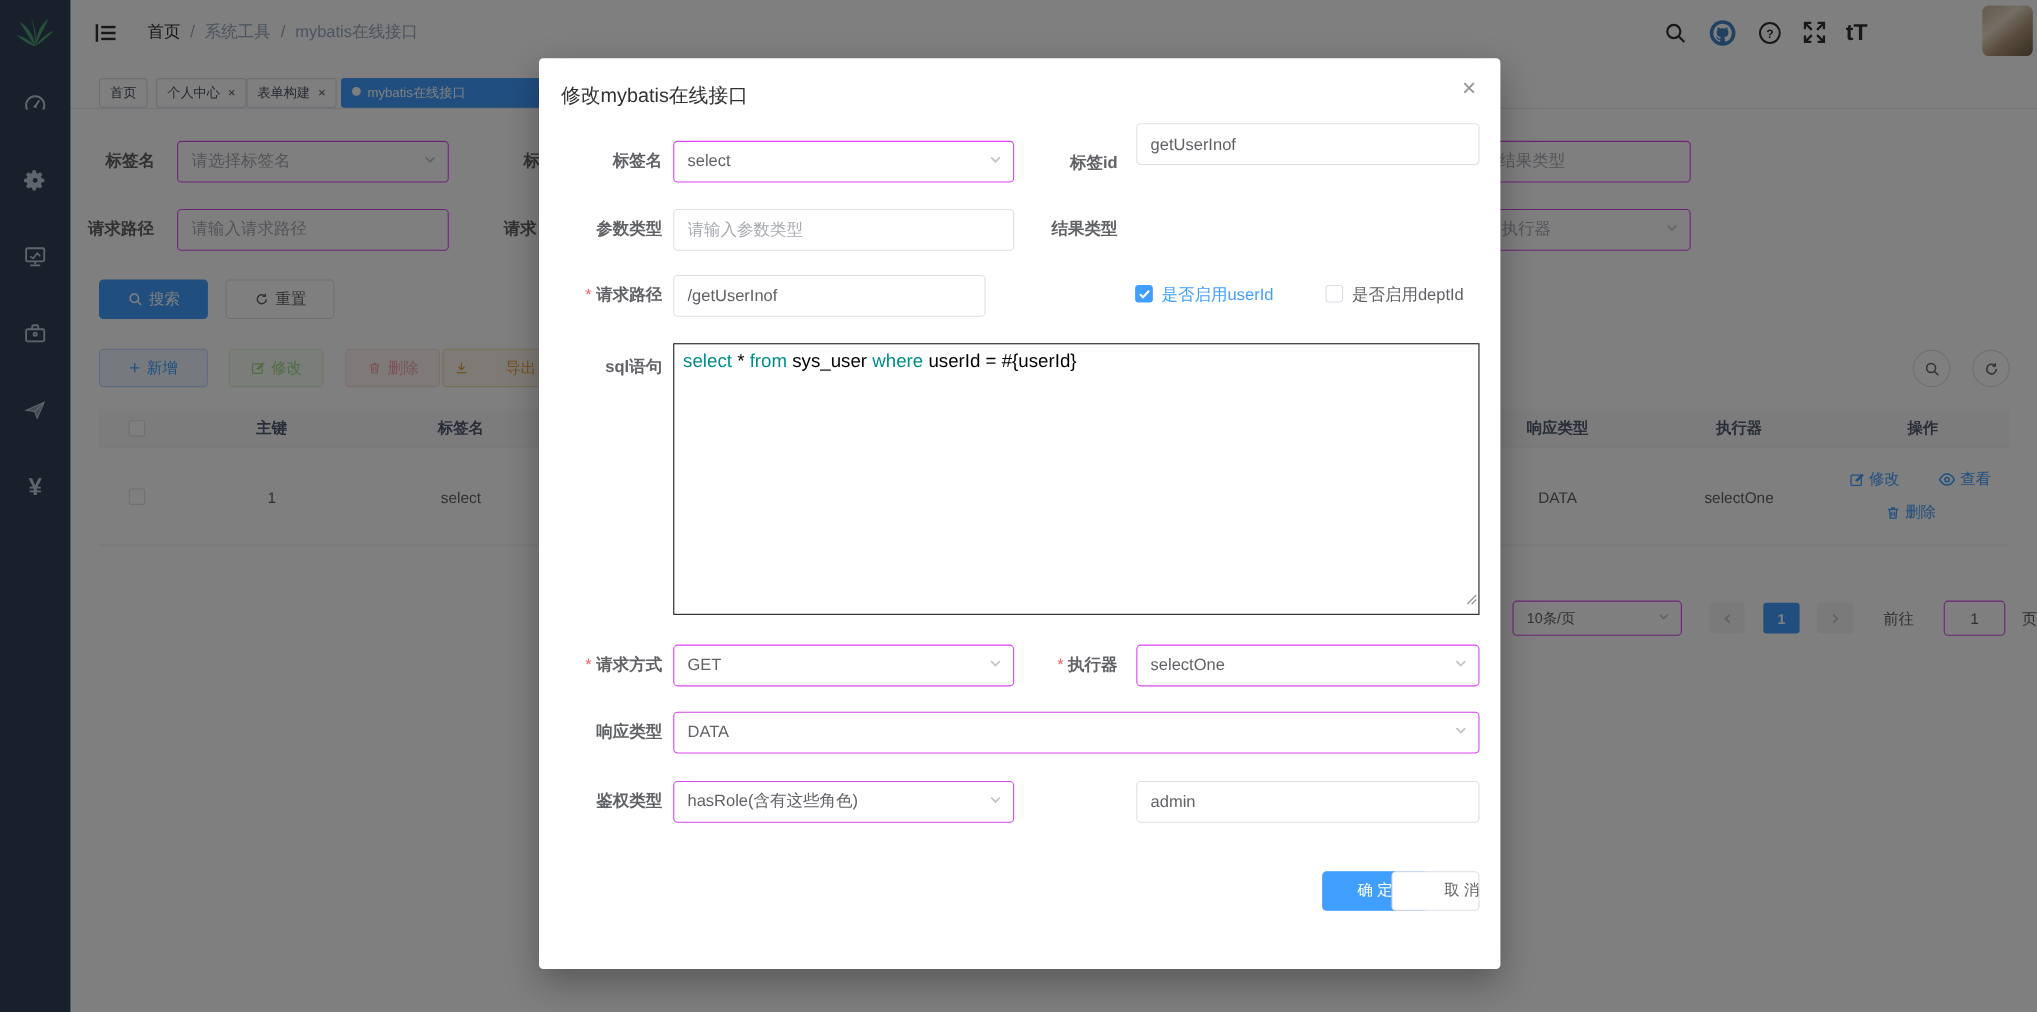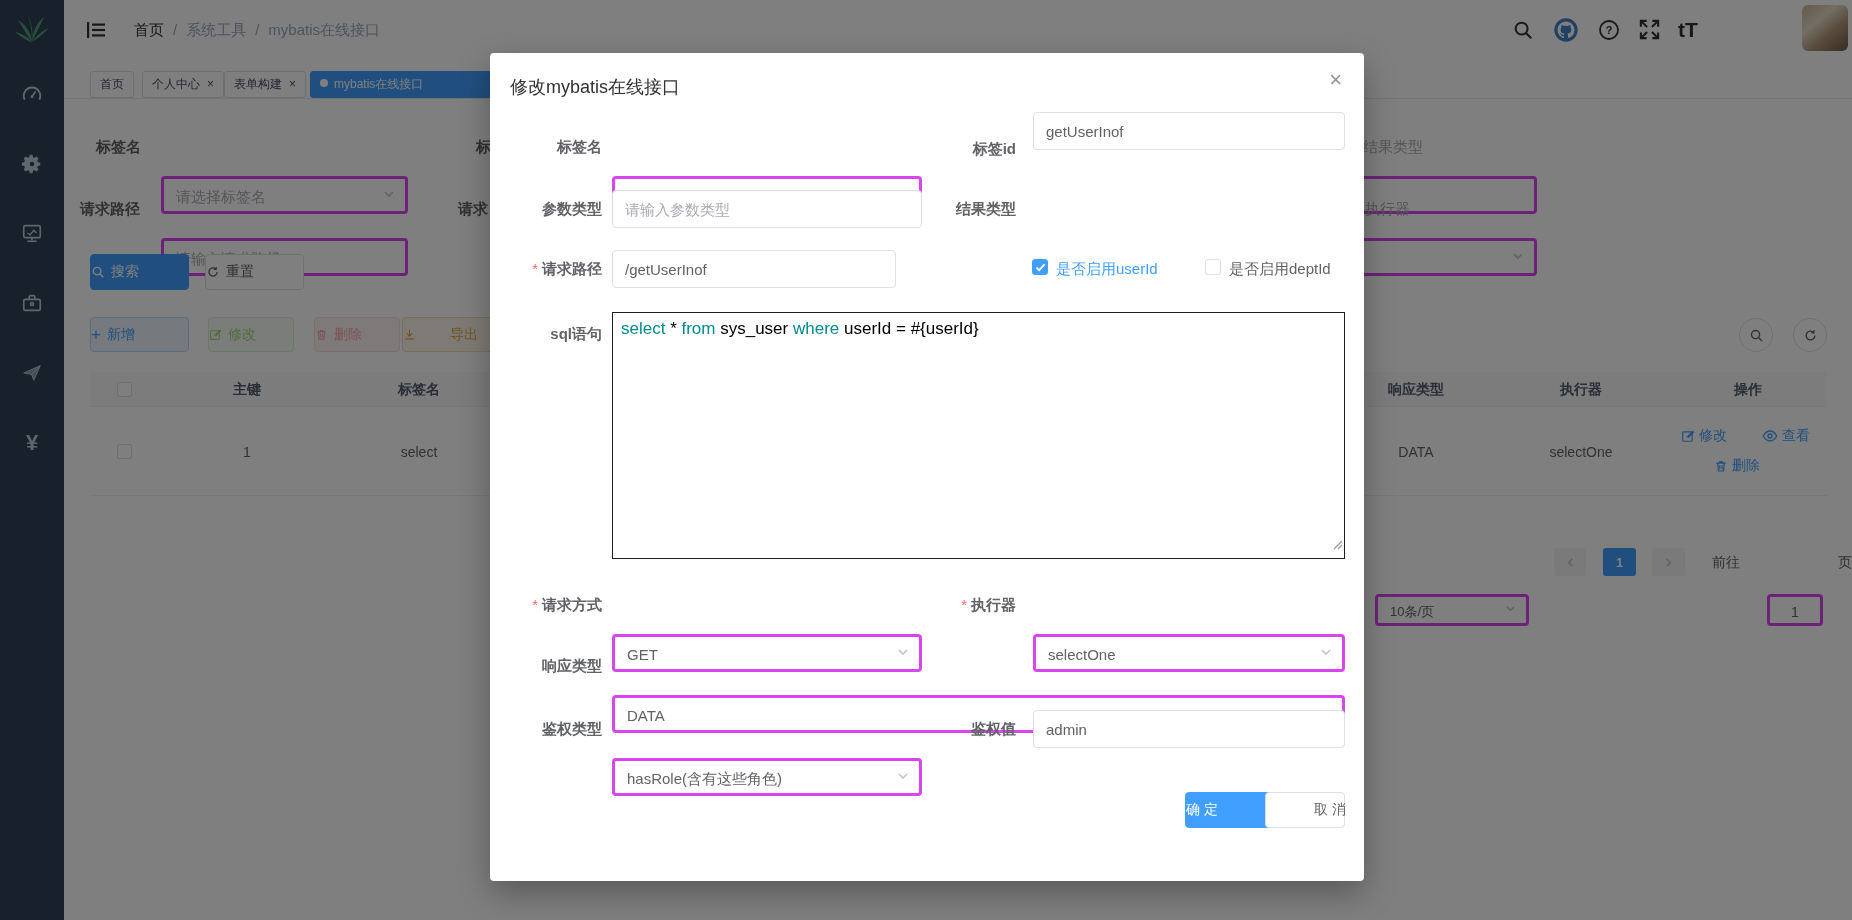--- a/index.html
+++ b/index.html
@@ -21,27 +21,27 @@
 
   
   .tabsbar { position:absolute; left:64px; top:59px; width:1788px; height:40px; background:#fff; border-bottom:1px solid #e4e7ed; }
   .tag { position:absolute; top:12px; height:27px; line-height:25px; border:1px solid #d8dce5; background:#fff;
     color:#495060; font-size:12px; padding:0 9px; border-radius:3px; white-space:nowrap; }
   .tag .x { margin-left:7px; color:#495060; font-size:12px; }
   .tag.active { background:#409eff; border-color:#409eff; color:#fff; }
   .tag.active .dot { display:inline-block; width:8px; height:8px; border-radius:50%; background:#fff; margin-right:6px; position:relative; top:-1px; }
 
   
-  .box { position:absolute; height:38px; border:3px solid #d946ef; border-radius:4px; background:#fff;
-    font-size:15px; color:#606266; line-height:36px; padding:0 12px; white-space:nowrap; overflow:hidden;margin-top:48px; }
+  .box { position:absolute; height:38px; border:1px solid #d946ef; border-radius:4px; background:#fff;
+    font-size:15px; color:#606266; line-height:36px; padding:0 12px; white-space:nowrap; overflow:hidden; }
   .box .ph { color:#a8abb2; }
   .chev { position:absolute; right:10px; top:50%; transform:translateY(-50%); color:#c0c4cc; }
   .flabel { position:absolute; font-size:15px; font-weight:bold; color:#606266; line-height:38px; white-space:nowrap; }
   .btn { position:absolute; height:36px; border-radius:4px; font-size:14px; display:flex; align-items:center;
-    gap:6px; border:1px solid transparent; white-space:nowrap; }
+    justify-content:center; gap:6px; border:1px solid transparent; white-space:nowrap; }
   .btn-primary { background:#409eff; color:#fff; border-color:#409eff; }
   .btn-plain { background:#fff; color:#606266; border-color:#dcdfe6; }
   .btn-blue  { background:#ecf5ff; color:#409eff; border-color:#b3d8ff; }
   .btn-green { background:#f0f9eb; color:#67c23a; border-color:#c2e7b0; opacity:.62; }
   .btn-red   { background:#fef0f0; color:#f56c6c; border-color:#fbc4c4; opacity:.62; }
   .btn-yellow{ background:#fdf6ec; color:#e6a23c; border-color:#f5dab1; }
   .rbtn { position:absolute; width:34px; height:34px; border-radius:50%; border:1px solid #dcdfe6; background:#fff;
     display:flex; align-items:center; justify-content:center; color:#606266; }
 
   
@@ -408,24 +408,23 @@
     </div>
 
     <div class="m-label" style="top:657px;">鉴权类型</div>
     <div class="box" style="left:122px; top:657px; width:310px;">
       <span>hasRole(含有这些角色)</span>
       <span class="chev">
         <svg width="12" height="12" viewBox="0 0 12 12" fill="none" stroke="currentColor" stroke-width="1.6">
             <path d="M2 4 L6 8 L10 4"></path>
           </svg></span>
     </div>
-    <div class="m-label2" style="top:657px;">鉴权值</div>
     <input class="m-input" style="left: 543px; top: 657px; width: 312px;" value="admin">
 
-    <div class="btn btn-primary" style="left:695px; top:739px; width:96px; position:absolute;">
+    <div class="btn btn-primary" style="left:712px; top:739px; width:96px; position:absolute;">
       <span>确 定</span>
     </div>
     <div class="btn btn-plain" style="left:775px; top:739px; width:80px; position:absolute;padding-left:48px;">
       <span>取 消</span>
     </div>
   </div>
 
 </div>
 
 </body></html>

